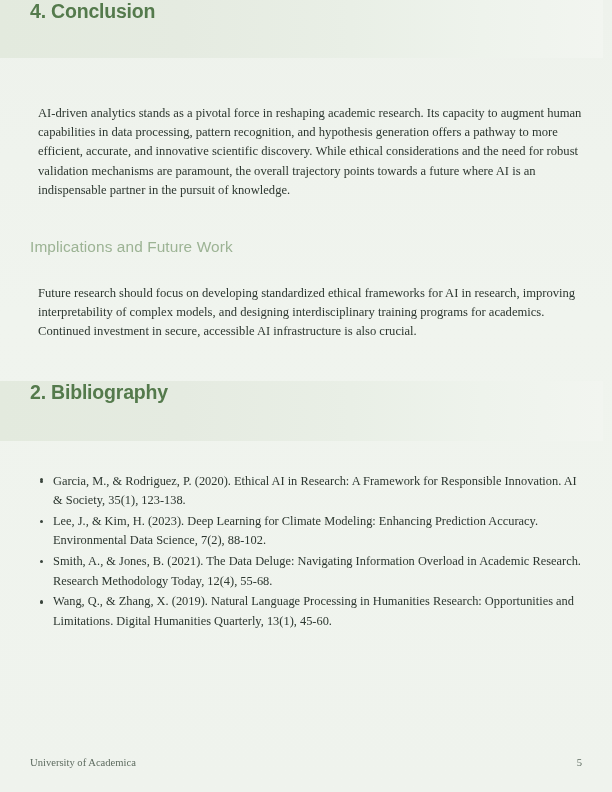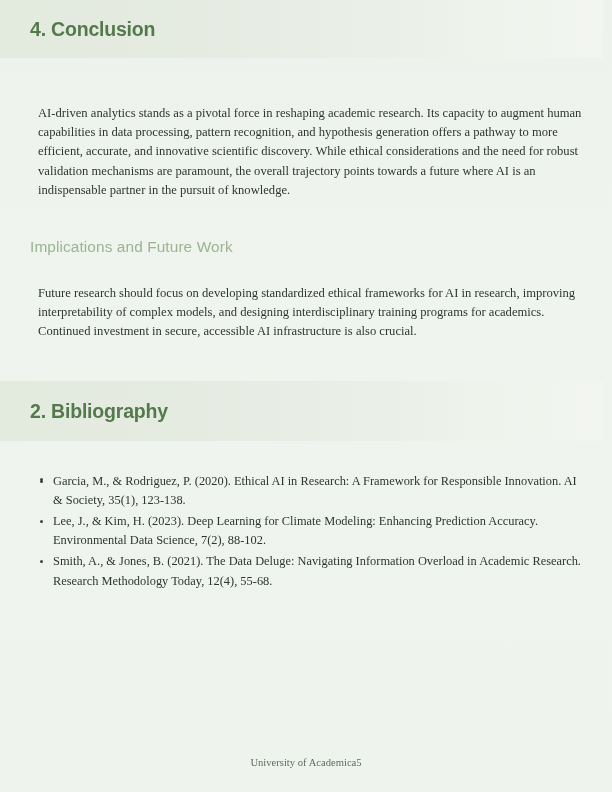--- a/index.html
+++ b/index.html
@@ -30,21 +30,20 @@
     position: absolute;
     left: 0;
     width: 603px;
     background: linear-gradient(90deg,
                 #e3eade 0%,
                 #e5ebe1 30%,
                 #e9efe6 58%,
                 #eef3ec 80%,
                 #f2f5f0 100%);
     display: flex;
-    align-items: center;
   }
   .section-band .section-title {
     margin-left: 30px;
     font-family: "Liberation Sans", sans-serif;
     font-weight: bold;
     font-size: 19.5px;
     letter-spacing: -0.2px;
     color: #547a4c;
     white-space: nowrap;
   }
@@ -117,21 +116,21 @@
   }
 
   
   .footer {
     position: absolute;
     left: 30px;
     right: 30px;
     top: 757px;
     display: flex;
     align-items: baseline;
-    justify-content: center;
+    justify-content: space-between;
     font-family: "Liberation Serif", serif;
     font-size: 10.6px;
     color: #5d6b5f;
   }
   .footer .page-num {
     font-size: 10.6px;
     color: #5d6b5f;
   }
 </style>
 </head>
@@ -162,20 +161,24 @@
       <span>Garcia, M., &amp; Rodriguez, P. (2020). Ethical AI in Research: A Framework for Responsible Innovation. AI &amp; Society, 35(1), 123-138.</span>
     </li>
     <li>
       <span class="bullet"></span>
       <span>Lee, J., &amp; Kim, H. (2023). Deep Learning for Climate Modeling: Enhancing Prediction Accuracy. Environmental Data Science, 7(2), 88-102.</span>
     </li>
     <li>
       <span class="bullet"></span>
       <span>Smith, A., &amp; Jones, B. (2021). The Data Deluge: Navigating Information Overload in Academic Research. Research Methodology Today, 12(4), 55-68.</span>
     </li>
+    <li>
+      <span class="bullet"></span>
+      <span>Wang, Q., &amp; Zhang, X. (2019). Natural Language Processing in Humanities Research: Opportunities and Limitations. Digital Humanities Quarterly, 13(1), 45-60.</span>
+    </li>
   </ul>
 
   <div class="footer">
     <span>University of Academica</span>
     <span class="page-num">5</span>
   </div>
 
 </div>
 
 </body></html>

